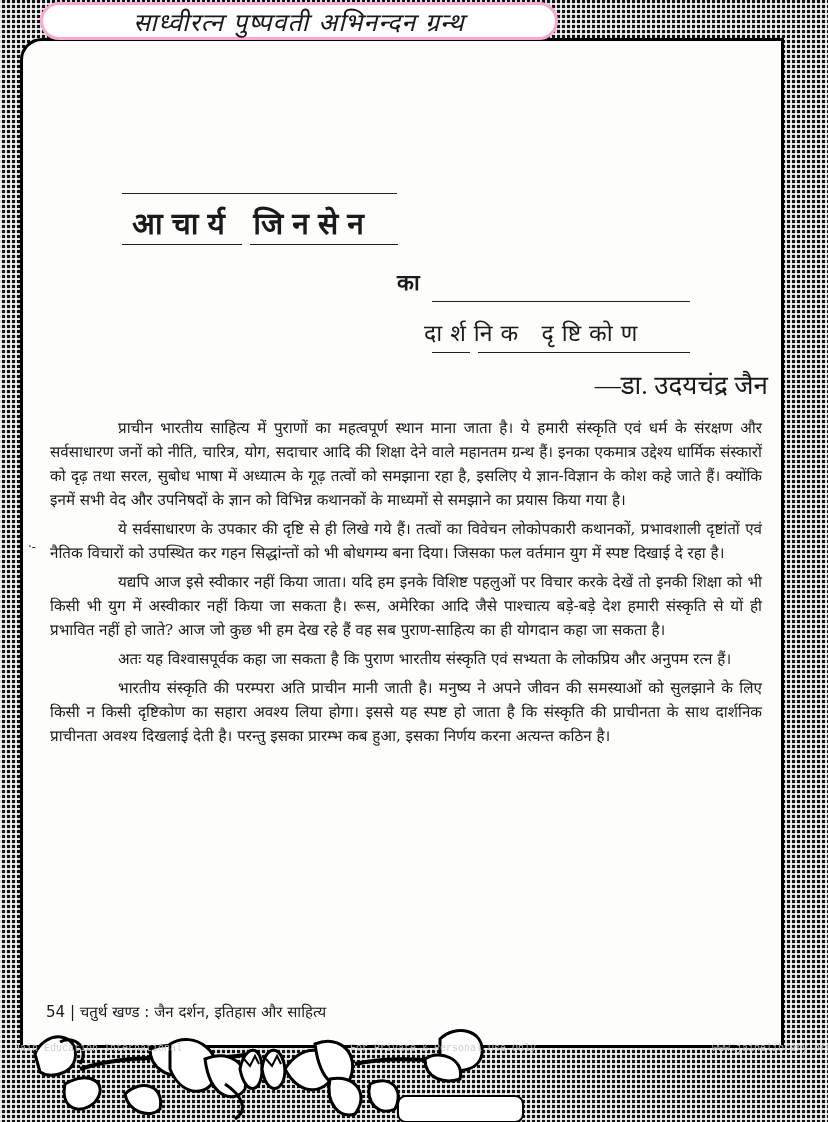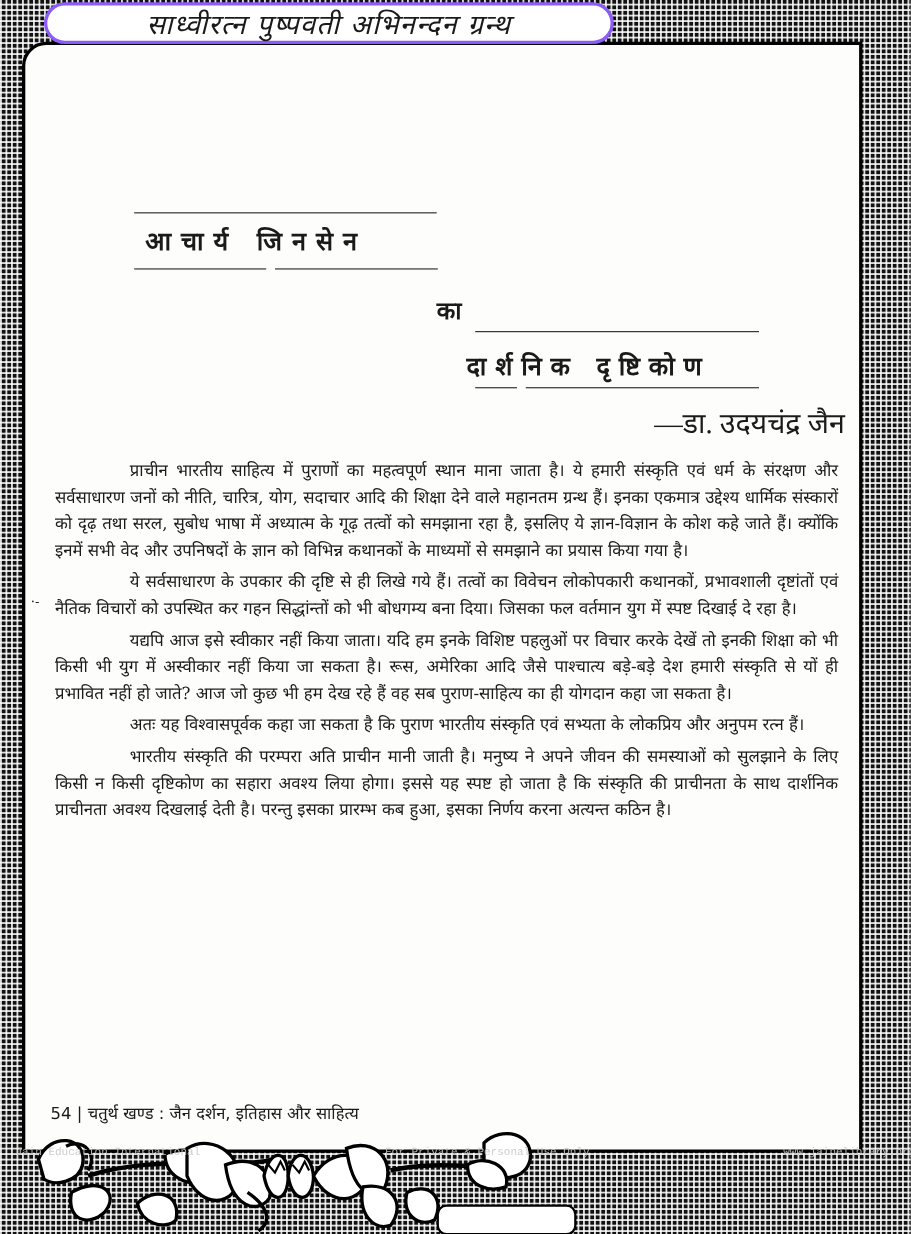--- a/index.html
+++ b/index.html
@@ -13,40 +13,40 @@
     font-family: "DejaVu Serif", "Liberation Serif", serif;
     color: #1a1a1a;
   }
   .page {
     position: absolute; left: 20px; top: 38px; width: 764px; height: 1010px;
     background: #fdfdfb; border: 3px solid #000; border-radius: 22px 0 0 0;
     box-sizing: border-box;
   }
   .header-banner {
     position: absolute; left: 40px; top: 2px; width: 518px; height: 38px;
-    background: #fff; border: 3px solid #8b5cf6; border-radius: 20px;
+    background: #fff; border: 3px solid #f9a8d4; border-radius: 20px;
     box-sizing: border-box; display: flex; align-items: center; justify-content: center;
     z-index: 5;
   }
   .header-banner span {
     font-family: "DejaVu Sans", sans-serif; font-size: 25px; font-style: italic;
     font-weight: normal; letter-spacing: 1px; white-space: nowrap;
   }
   .title-block { position: absolute; left: 0; top: 0; width: 100%; }
   .rule { position: absolute; height: 0; border-top: 1.5px solid #222; }
   .t1 {
-    position: absolute; left: 132px; top: 202px; font-size: 23px; font-weight: bold;
+    position: absolute; left: 132px; top: 202px; font-size: 30px; font-weight: bold;
     font-family: "DejaVu Sans", sans-serif; letter-spacing: 9px; white-space: nowrap;
   }
   .t2 {
     position: absolute; left: 397px; top: 266px; font-size: 22px; font-weight: bold;
     font-family: "DejaVu Sans", sans-serif;
   }
   .t3 {
-    position: absolute; left: 424px; top: 316px; font-size: 23px; font-weight: bold;
+    position: absolute; left: 424px; top: 316px; font-size: 23px; font-weight: normal;
     font-family: "DejaVu Sans", sans-serif; letter-spacing: 8px; white-space: nowrap;
   }
   .author {
     position: absolute; right: 60px; top: 366px; font-size: 26px;
     font-family: Liberation Serif, serif; white-space: nowrap;
   }
   .body-text {
     position: absolute; left: 50px; top: 416px; width: 712px;
     font-size: 15.2px; line-height: 24px; text-align: justify;
   }

